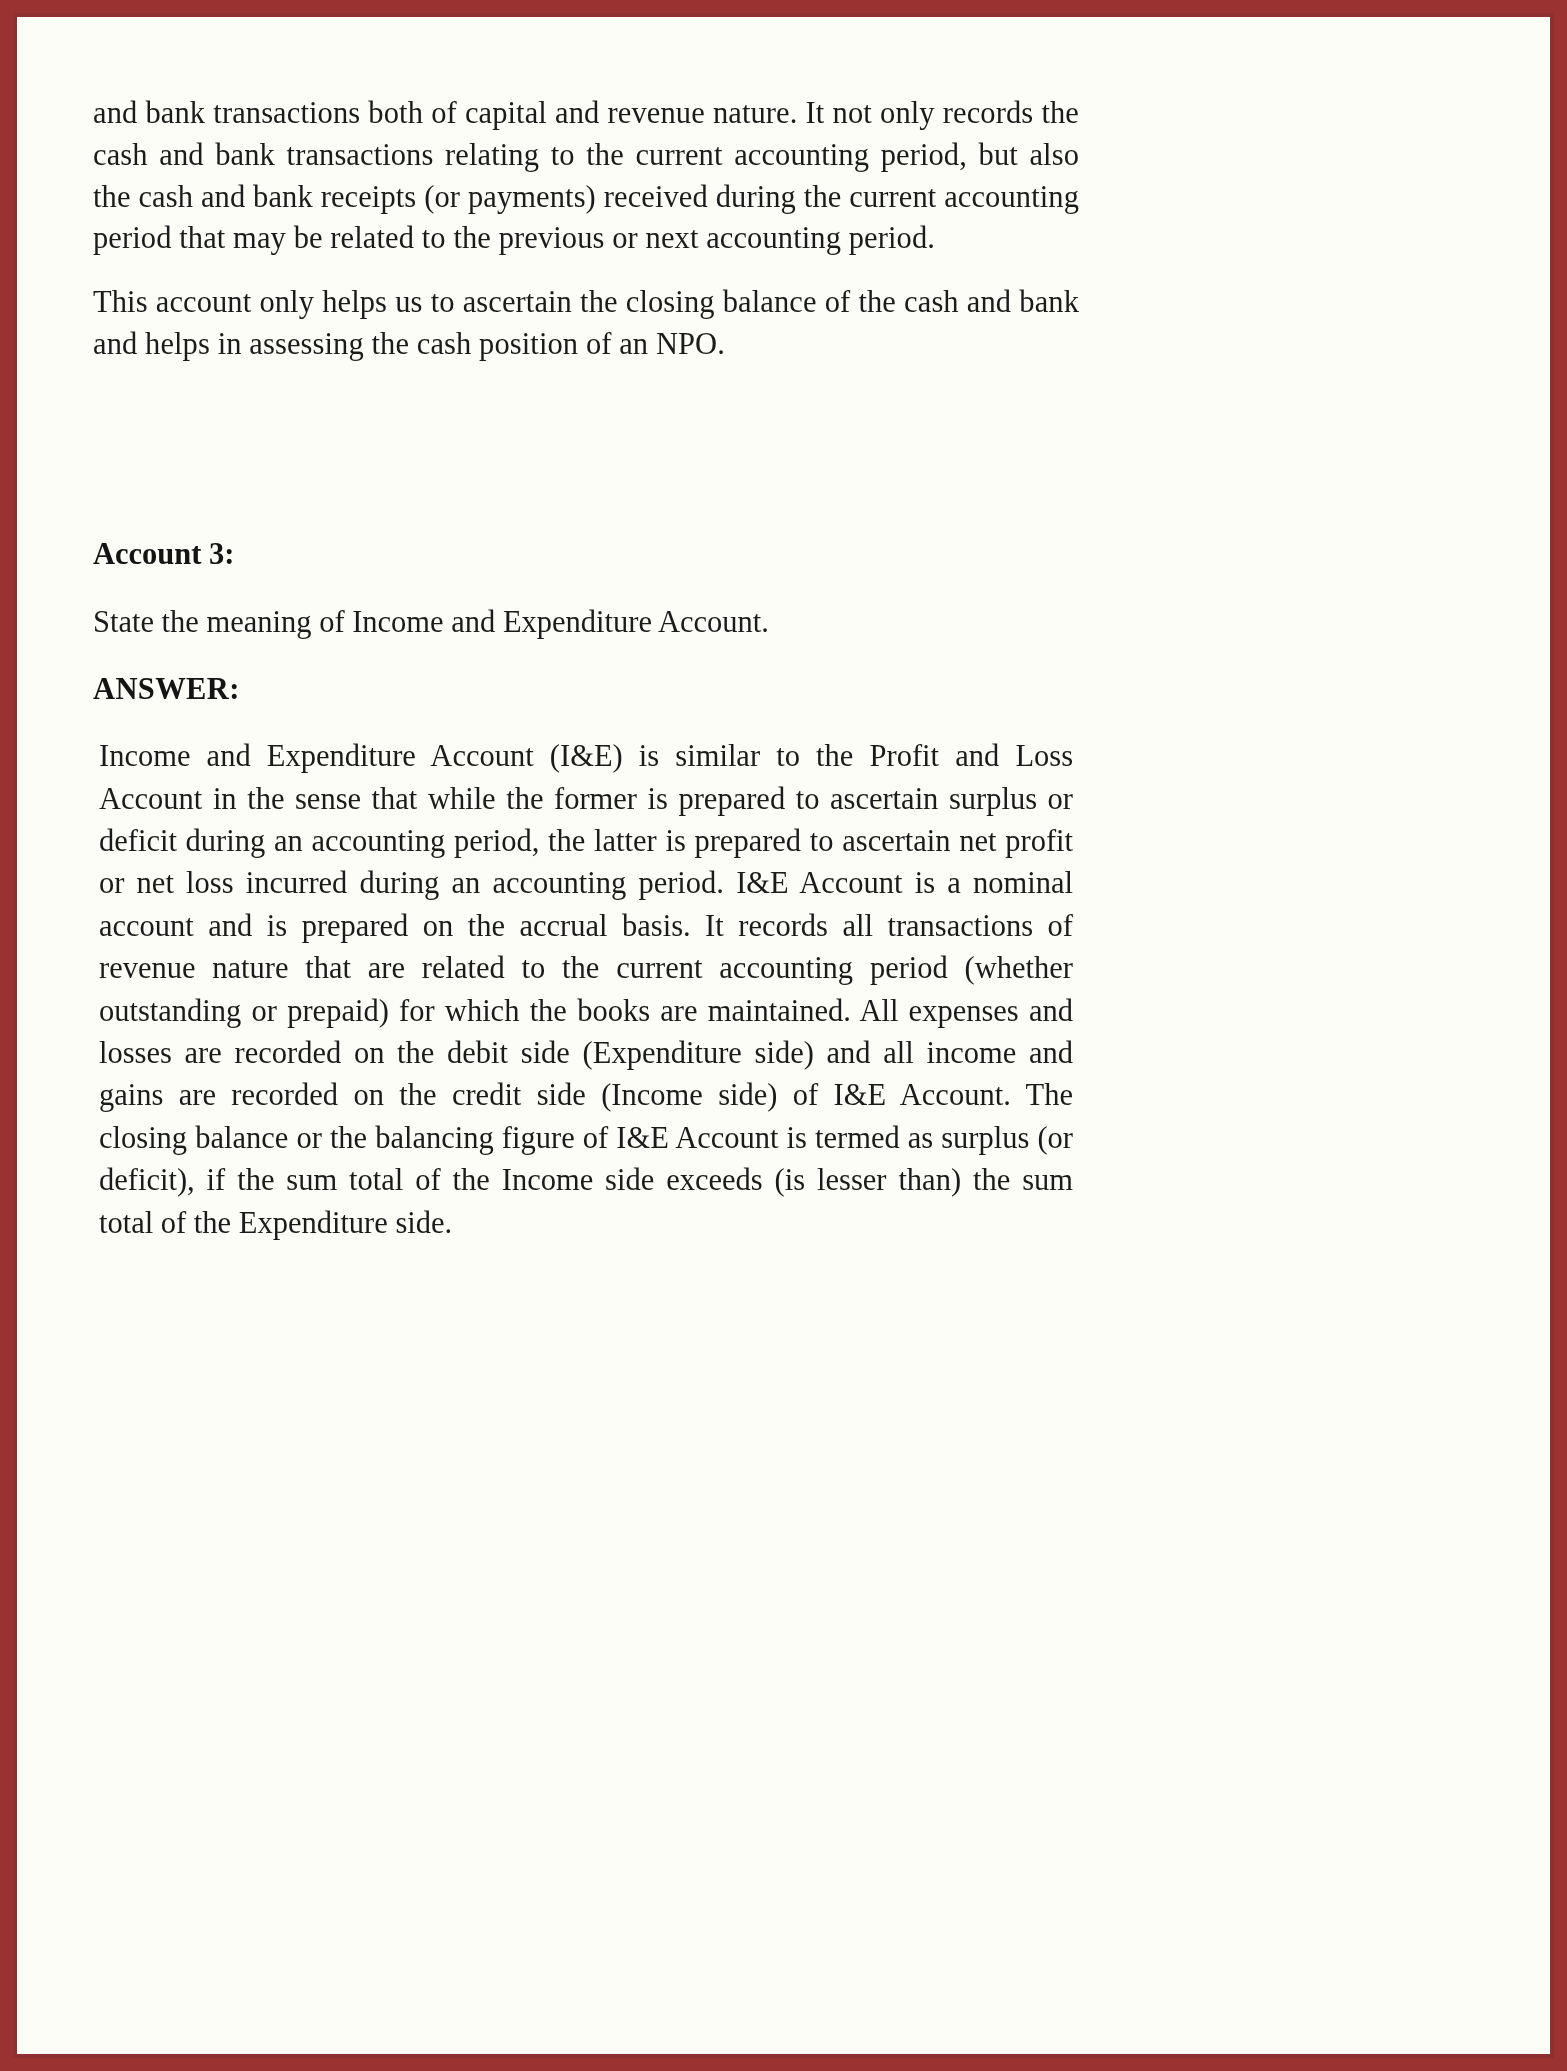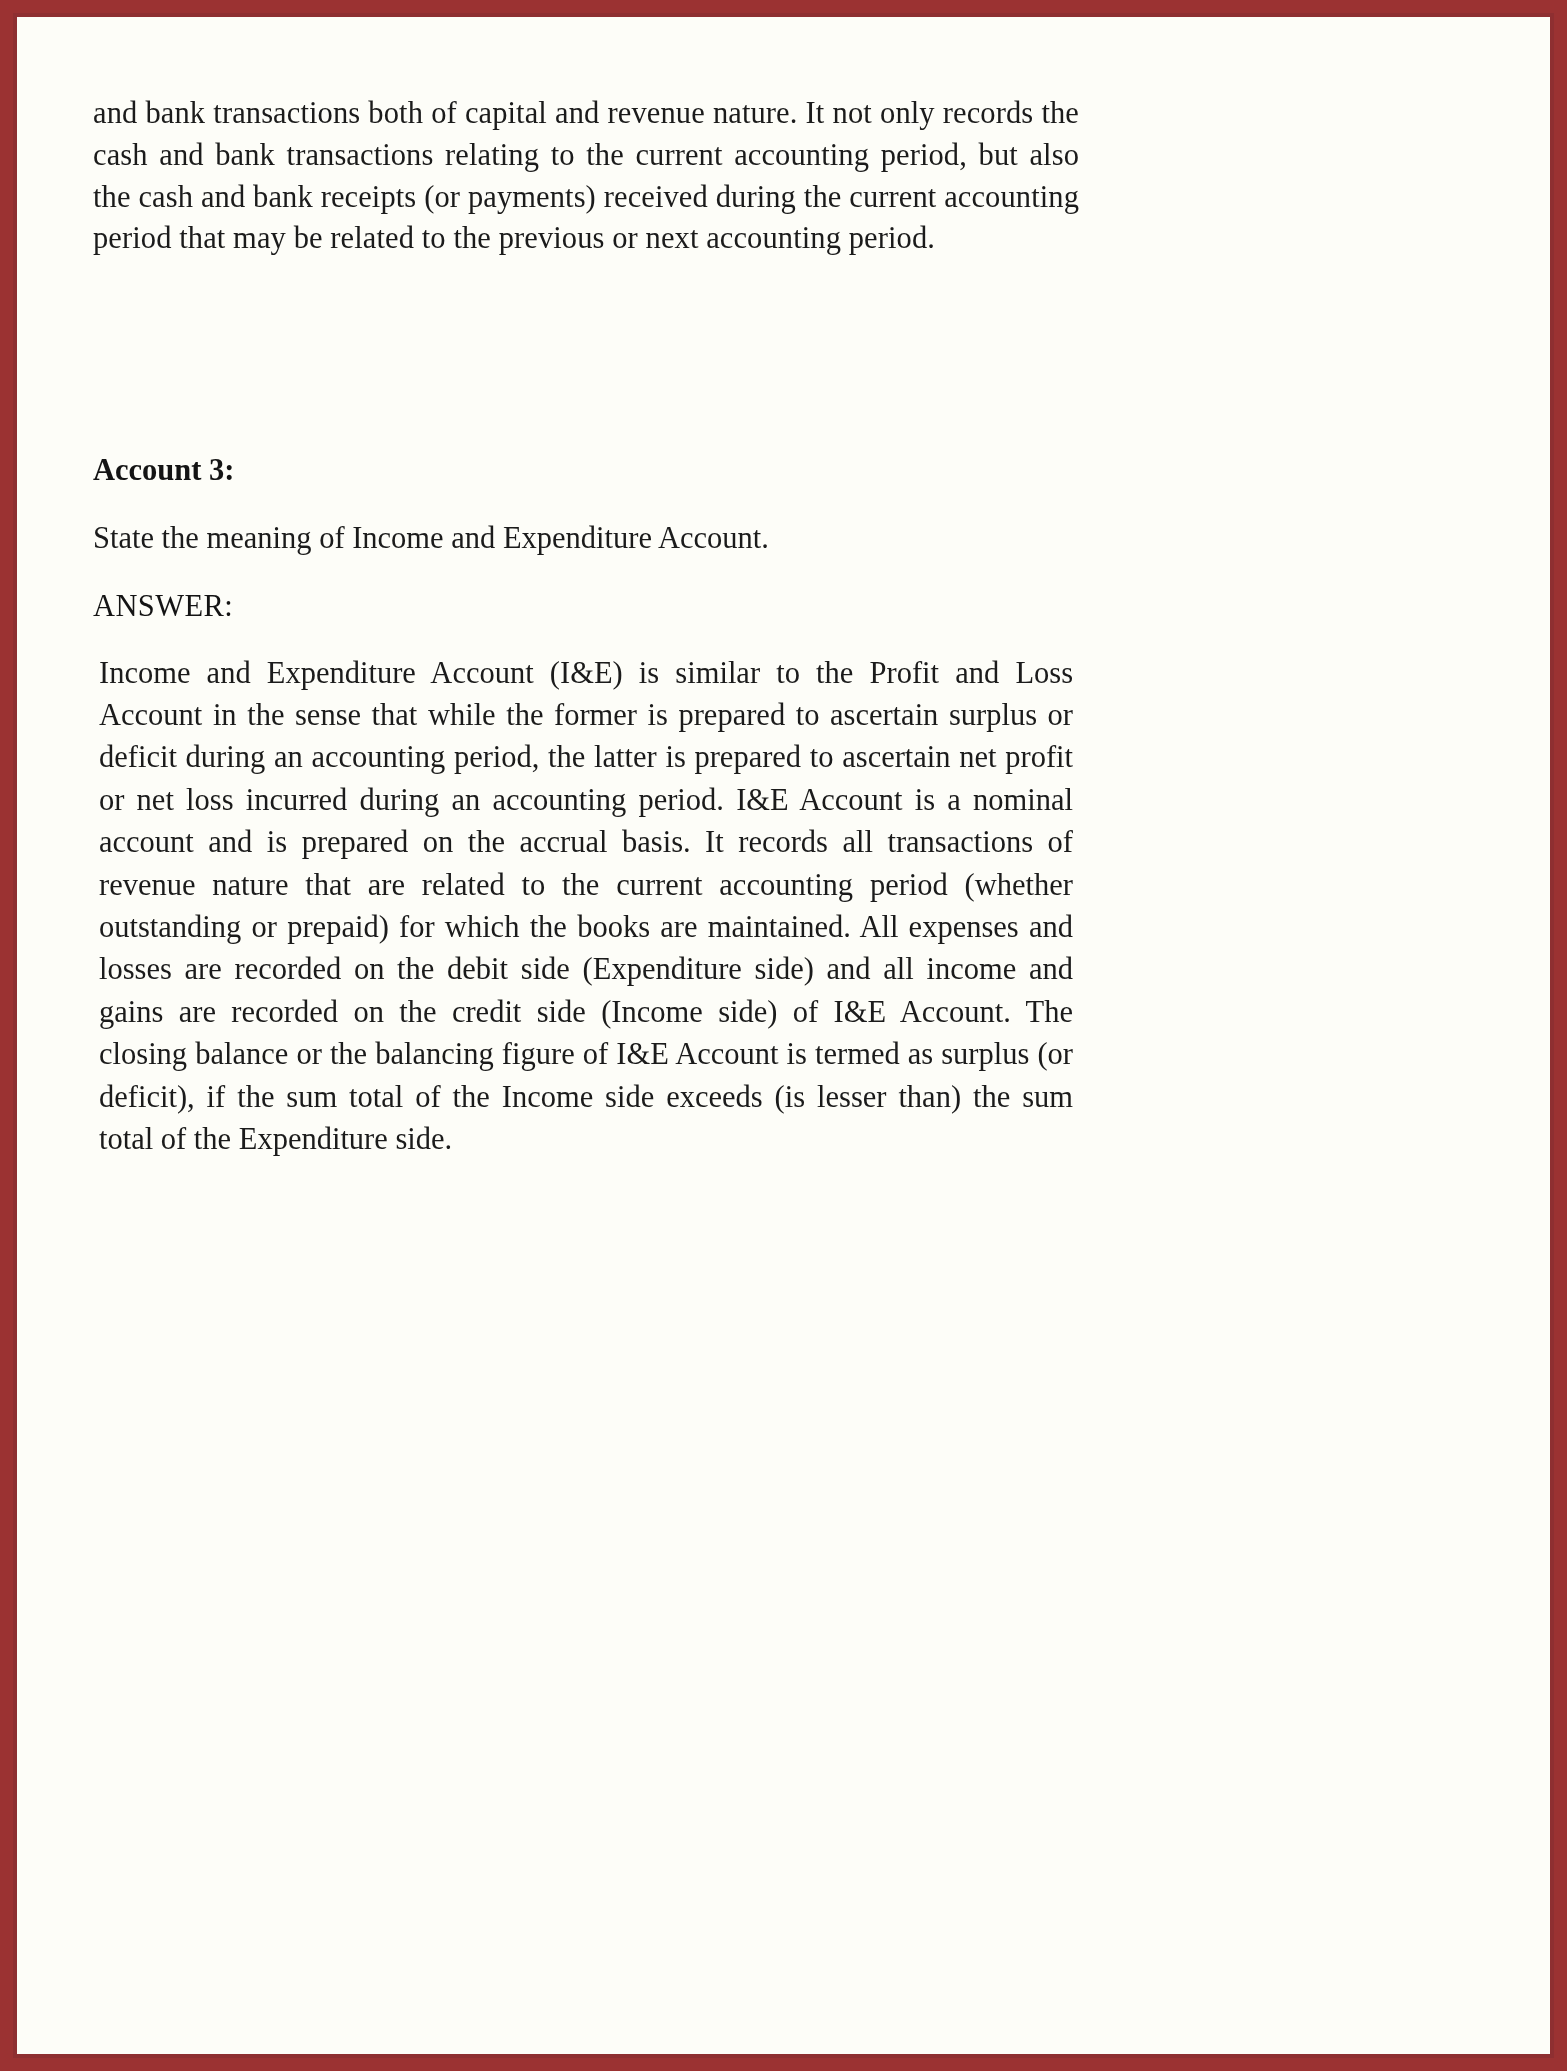--- a/index.html
+++ b/index.html
@@ -86,21 +86,21 @@
     font-size: 30.5px;
     line-height: 41.8px;
     color: #1b1b1b;
     margin: 0 0 26px 0;
     text-align: left;
   }
 
   .answer-label {
     font-size: 30.5px;
     line-height: 41.8px;
-    font-weight: normal;
+    font-weight: bold;
     color: #141414;
     margin: 0 0 24px 0;
     text-align: left;
     letter-spacing: 0.4px;
   }
 
   .answer-body {
     font-size: 30.5px;
     line-height: 42.4px;
     color: #1b1b1b;
@@ -114,20 +114,21 @@
 
 <div class="page-frame">
   <div class="frame-gap">
     <div class="frame-inner-rule">
       <div class="sheet">
 
         <div class="content">
 
           <p class="para">and bank transactions both of capital and revenue nature. It not only records the cash and bank transactions relating to the current accounting period, but also the cash and bank receipts (or payments) received during the current accounting period that may be related to the previous or next accounting period.</p>
 
+          <p class="para tight">This account only helps us to ascertain the closing balance of the cash and bank and helps in assessing the cash position of an NPO.</p>
 
           <div class="spacer-block"></div>
 
           <h2 class="heading">Account 3:</h2>
 
           <p class="sub-line">State the meaning of Income and Expenditure Account.</p>
 
           <h3 class="answer-label">ANSWER:</h3>
 
           <p class="answer-body">Income and Expenditure Account (I&amp;E) is similar to the Profit and Loss Account in the sense that while the former is prepared to ascertain surplus or deficit during an accounting period, the latter is prepared to ascertain net profit or net loss incurred during an accounting period. I&amp;E Account is a nominal account and is prepared on the accrual basis. It records all transactions of revenue nature that are related to the current accounting period (whether outstanding or prepaid) for which the books are maintained. All expenses and losses are recorded on the debit side (Expenditure side) and all income and gains are recorded on the credit side (Income side) of I&amp;E Account. The closing balance or the balancing figure of I&amp;E Account is termed as surplus (or deficit), if the sum total of the Income side exceeds (is lesser than) the sum total of the Expenditure side.</p>

